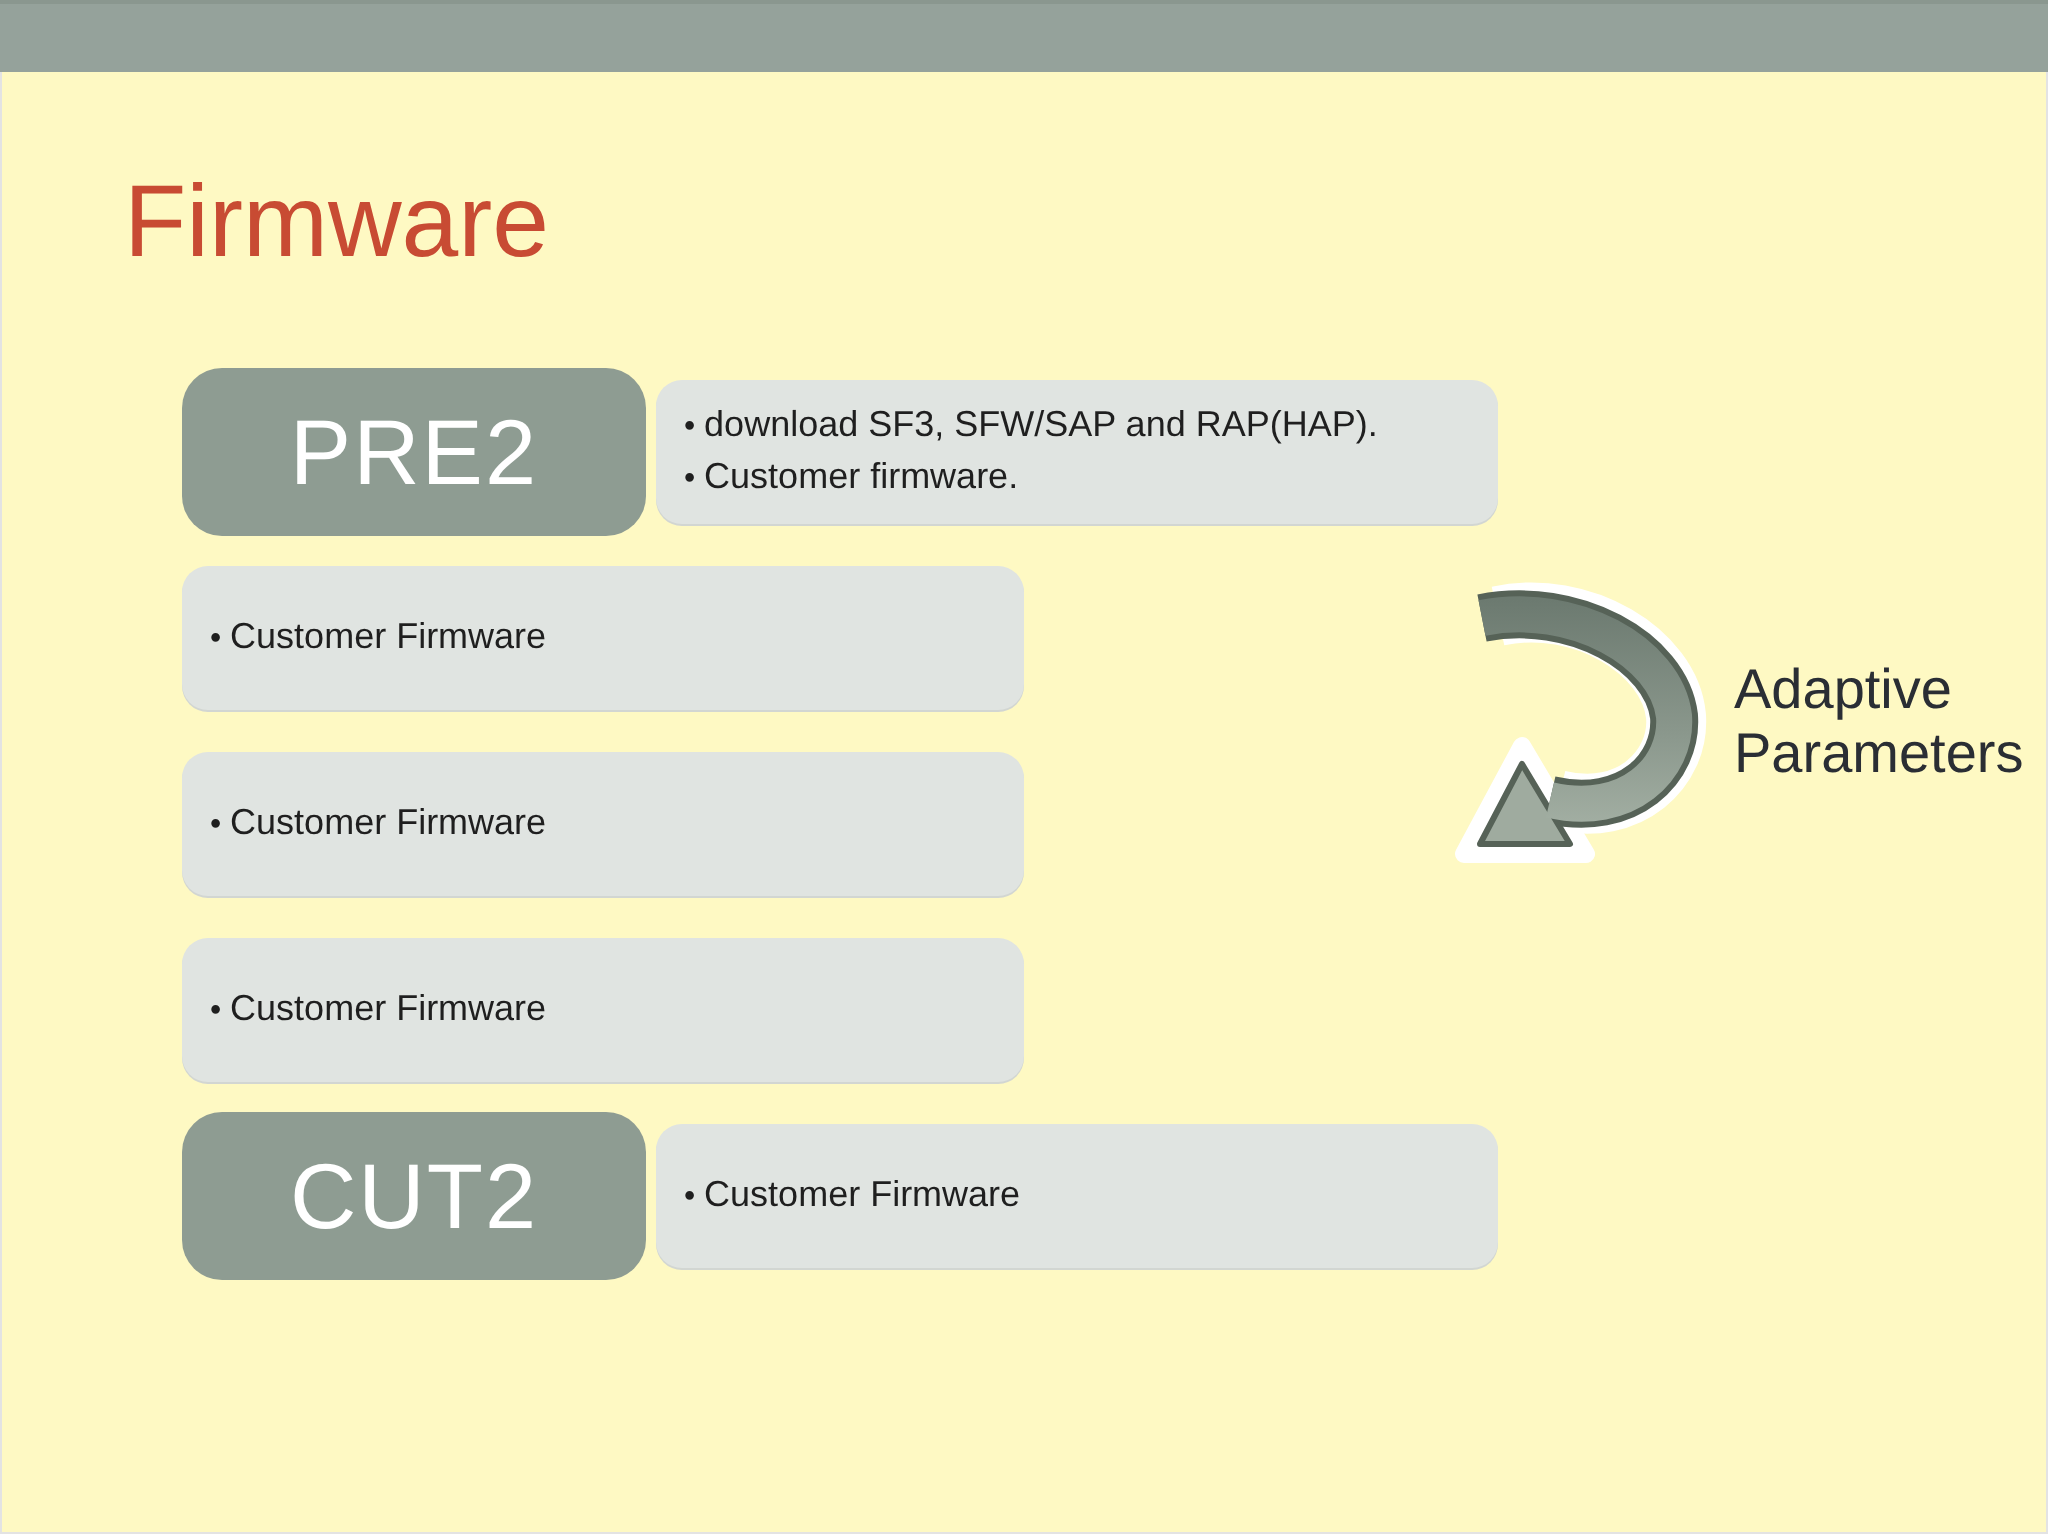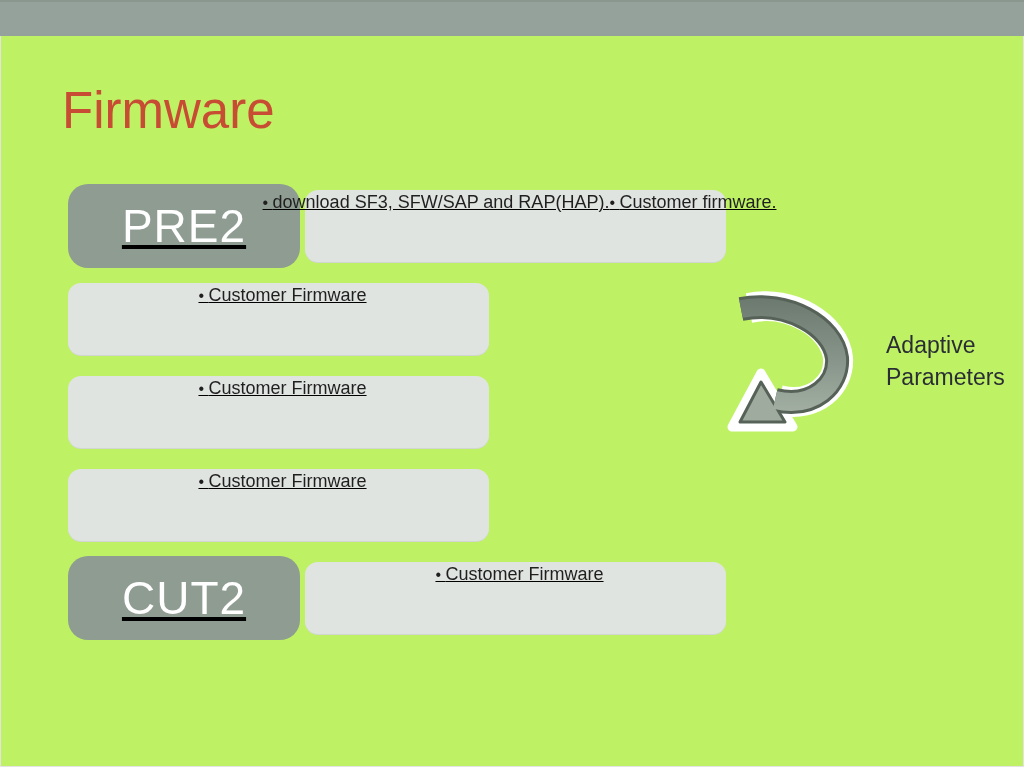--- a/index.html
+++ b/index.html
@@ -4,75 +4,75 @@
 <style>
   html,body{margin:0;padding:0;}
   body{
     font-family:"Liberation Sans",sans-serif;
     background:#ffffff;
     width:1024px;height:767px;
     position:relative;overflow:hidden;
   }
   .slide{
     position:absolute;inset:0;
-    background:#bef264;
+    background:#fef9c3;
     box-shadow:inset 0 0 0 1px #e3e3e3;
   }
   .topbar{
     position:absolute;left:0;top:0;width:1024px;height:36px;
     background:#95A29B;
     border-top:2px solid #8A978F;
     box-sizing:border-box;
   }
   .page-title{
     position:absolute;left:62px;top:82px;
     font-size:51px;line-height:58px;font-weight:400;
     color:#C84B33;
     letter-spacing:0px;
   }
   .process-list{
-    position:absolute;left:68px;top:184px;width:660px;text-decoration:underline;
+    position:absolute;left:91px;top:184px;width:660px;
   }
   .process-row{
     display:flex;align-items:center;
     height:84px;margin-bottom:9px;
   }
   .stage-label-box{
     width:232px;height:84px;flex:0 0 232px;
     background:#8E9C92;
     border-radius:20px;
     display:flex;align-items:center;justify-content:center;
     margin-right:5px;
   }
   .stage-label{
     color:#ffffff;font-size:46px;font-weight:400;letter-spacing:1px;
   }
   .stage-desc-box{
     width:421px;height:72px;flex:0 0 421px;
     background:#E0E4E1;
     border-radius:13px;
-    display:flex;flex-direction:row;justify-content:center;
+    display:flex;flex-direction:column;justify-content:center;
     padding-left:14px;padding-right:6px;
     box-sizing:border-box;
     box-shadow:0 1px 0 #d2d6d2;
   }
   .bullet-line{
     font-size:18px;line-height:25px;color:#1F1F1F;
     white-space:nowrap;
   }
   .bullet-line::before{
     content:"• ";
     font-size:16px;
   }
   .arrow-wrap{
     position:absolute;left:715px;top:270px;width:150px;height:175px;
   }
   .annotation{
-    position:absolute;left:886px;top:329px;
-    font-size:23px;line-height:32px;color:#2A2E34;
+    position:absolute;left:867px;top:329px;
+    font-size:28px;line-height:32px;color:#2A2E34;
     white-space:pre-line;
   }
 </style>
 </head>
 <body>
 
 <div class="slide">
 
   <div class="topbar"></div>
 

